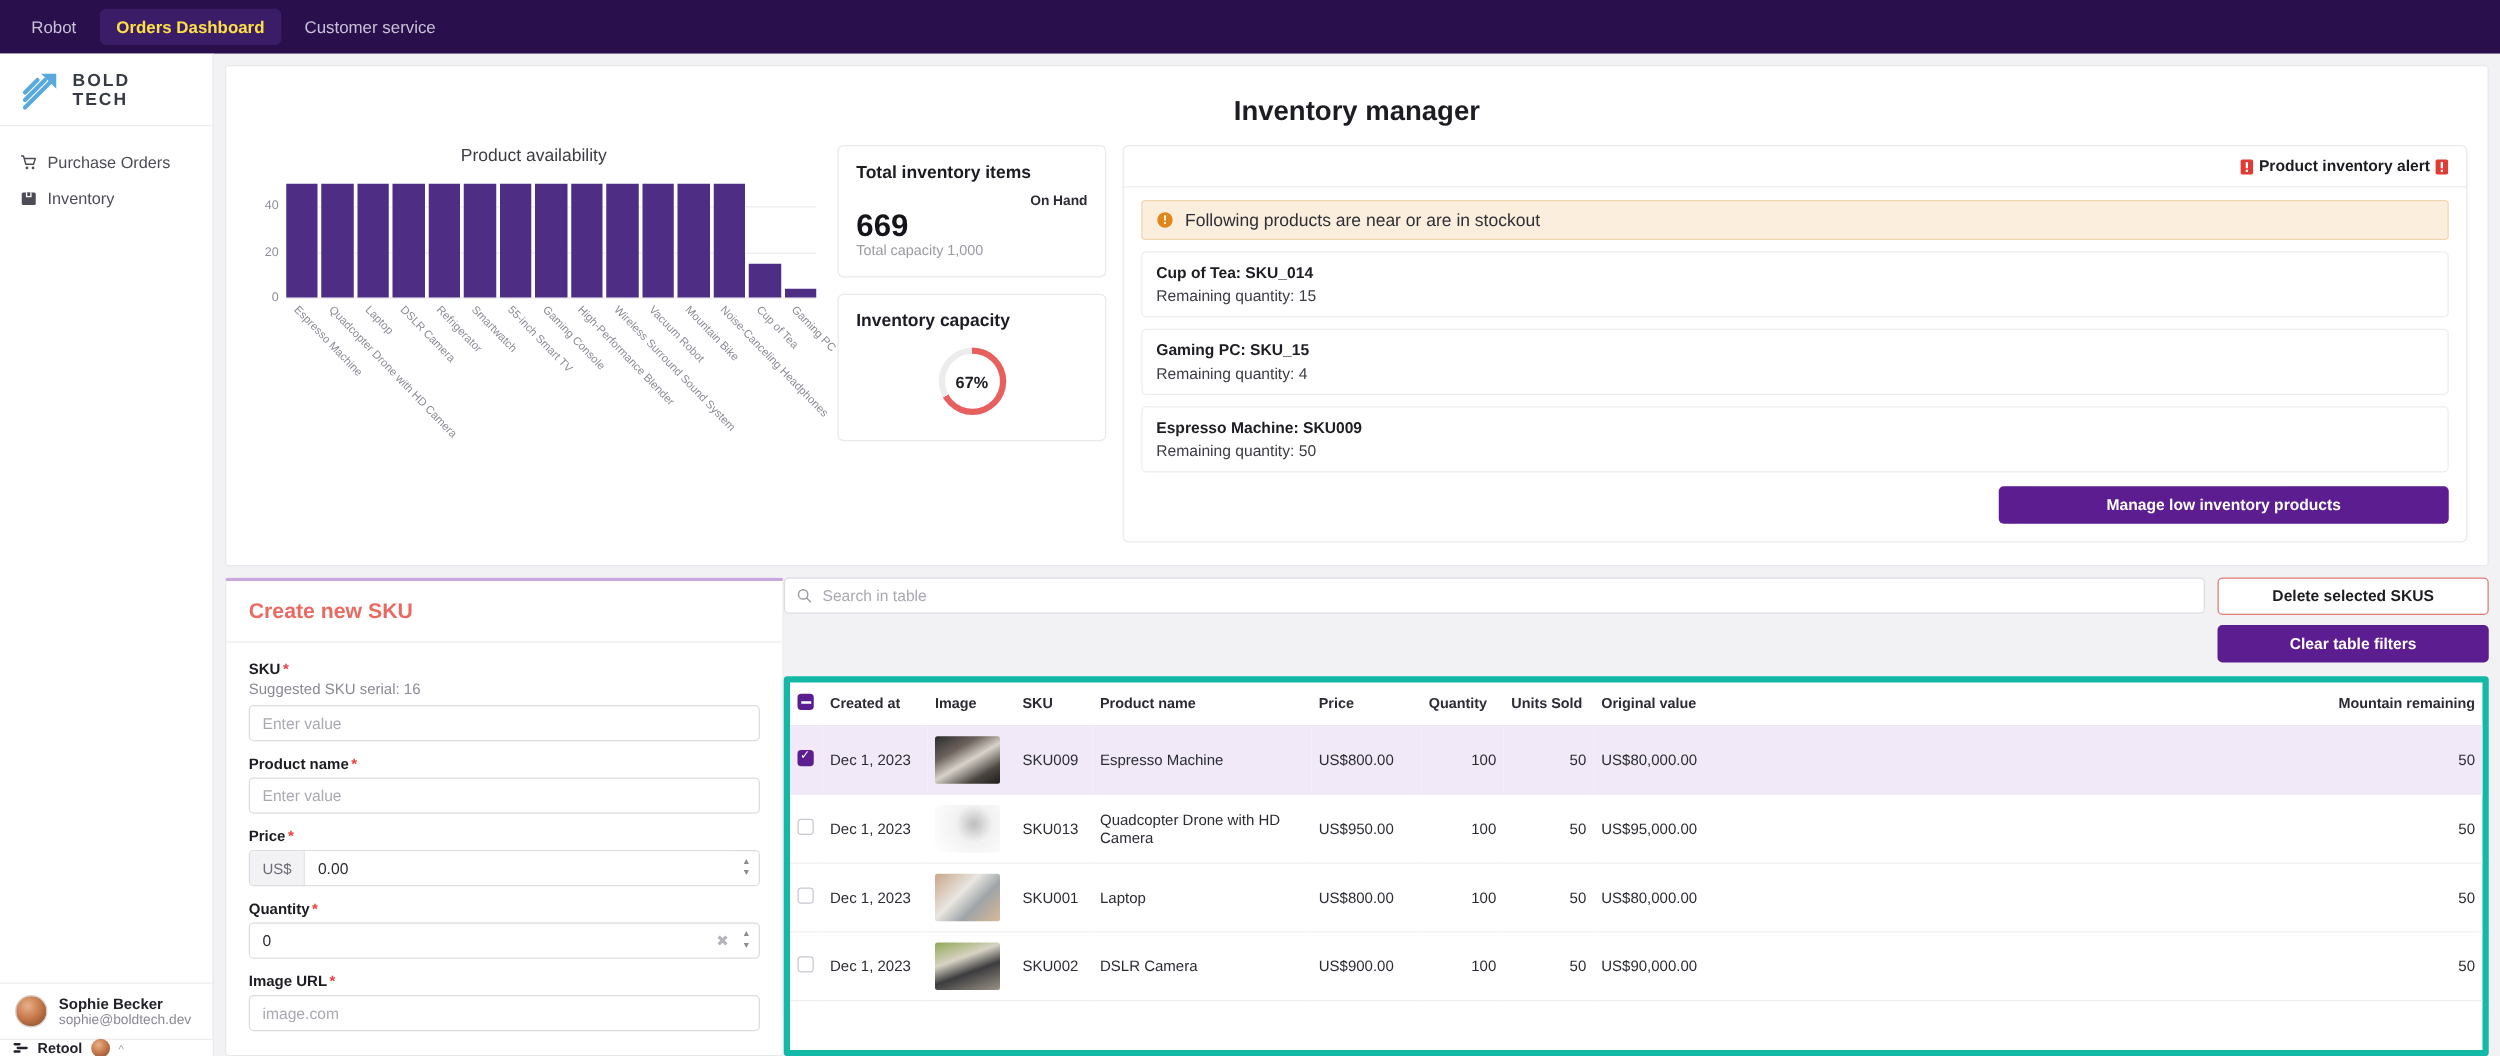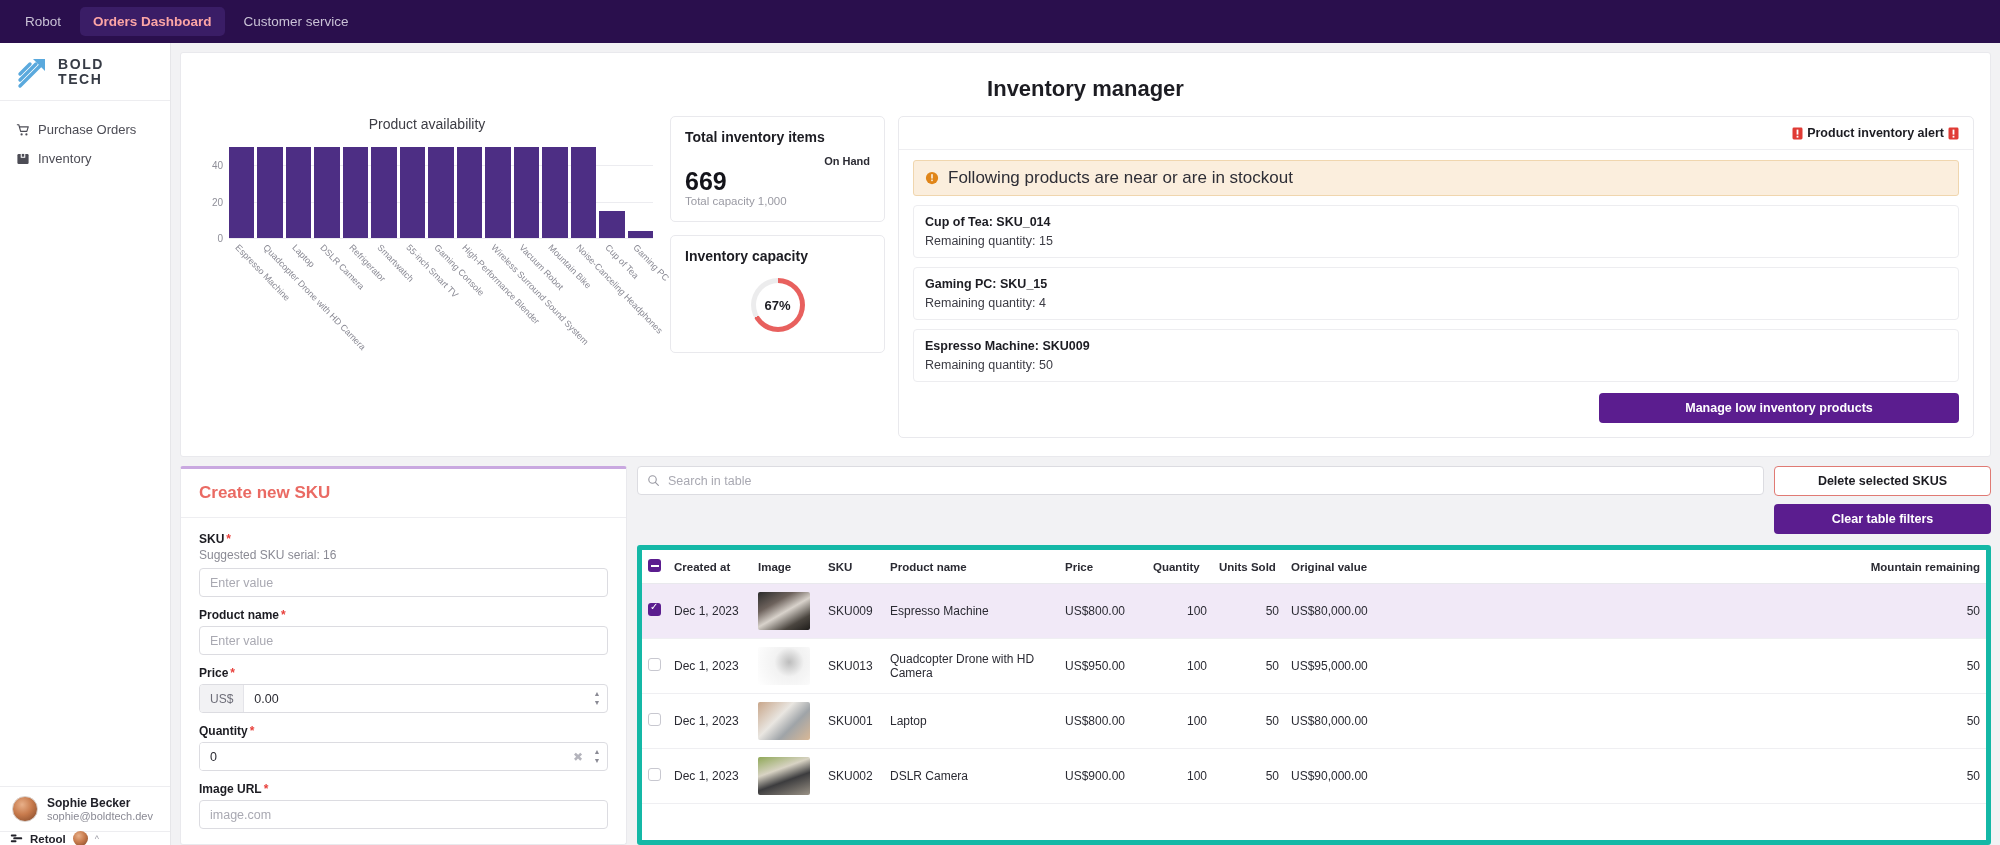--- a/index.html
+++ b/index.html
@@ -12,21 +12,21 @@
   
   .topbar {
     height: 43px; background: #2a0f4d;
     display: flex; align-items: center; gap: 6px;
     padding: 0 12px;
   }
   .nav-item {
     color: #c9c2d6; font-size: 13.5px; padding: 7px 13px;
     border-radius: 5px; white-space: nowrap; cursor: pointer;
   }
-  .nav-item.active { background: #3a1d66; color: #fca5a5; font-weight: bold; }
+  .nav-item.active { background: #3a1d66; color: #fde047; font-weight: bold; }
 
   .shell { display: flex; height: 802px; background:#f2f2f4; }
 
   
   .sidebar {
     width: 171px; background: #ffffff; border-right: 1px solid #e6e6e9;
     display: flex; flex-direction: column; flex: none;
   }
   .logo-wrap {
     height: 58px; display: flex; align-items: center; gap: 8px;
@@ -104,37 +104,37 @@
   .alert-card { background: #fff; border: 1px solid #e9e9ed; border-radius: 5px; }
   .alert-head {
     display: flex; justify-content: flex-end; align-items: center; gap: 4px;
     padding: 9px 14px; border-bottom: 1px solid #eeeef1;
     font-size: 12.5px; font-weight: bold; color: #1c1c22;
   }
   .alert-body { padding: 10px 14px 14px 14px; }
   .banner {
     display: flex; align-items: center; gap: 9px;
     background: #fbeedd; border: 1px solid #f0d6ae; border-radius: 3px;
-    padding: 7px 11px; font-size: 17px; color: #2e2e36;
+    padding: 7px 11px; font-size: 14px; color: #2e2e36;
   }
   .warn-ico { width: 14px; height: 14px; flex: none; }
   .stock-item {
     border: 1px solid #ededf0; border-radius: 4px; padding: 9px 11px; margin-top: 9px;
   }
   .stock-name { font-size: 12.5px; font-weight: bold; color: #1c1c22; }
   .stock-qty { font-size: 12.5px; color: #3c3c44; margin-top: 5px; }
   .manage-row { display: flex; justify-content: flex-end; margin-top: 11px; }
   .btn-primary {
     background: #5b1d8f; color: #fff; border: none; border-radius: 4px;
     font-size: 12.5px; font-weight: bold; padding: 8px 18px; cursor: pointer;
     font-family: inherit; min-width: 360px;
   }
 
   
-  .bottom { display: flex; gap: 10px; margin-top: 9px; flex: 1; min-height: 0; }
+  .bottom { display: flex; margin-top: 9px; flex: 1; min-height: 0; }
   .form-card {
     width: 447px; flex: none; background: #fff; border: 1px solid #e9e9ed;
     border-top: 3px solid #c9a8e0; border-radius: 3px; overflow: hidden;
   }
   .form-title {
     font-size: 17px; font-weight: bold; color: #ea6a63;
     padding: 14px 18px; border-bottom: 1px solid #eeeef1;
   }
   .form-body { padding: 14px 18px; }
   .flabel { font-size: 12px; font-weight: bold; color: #1c1c22; margin-bottom: 4px; }

